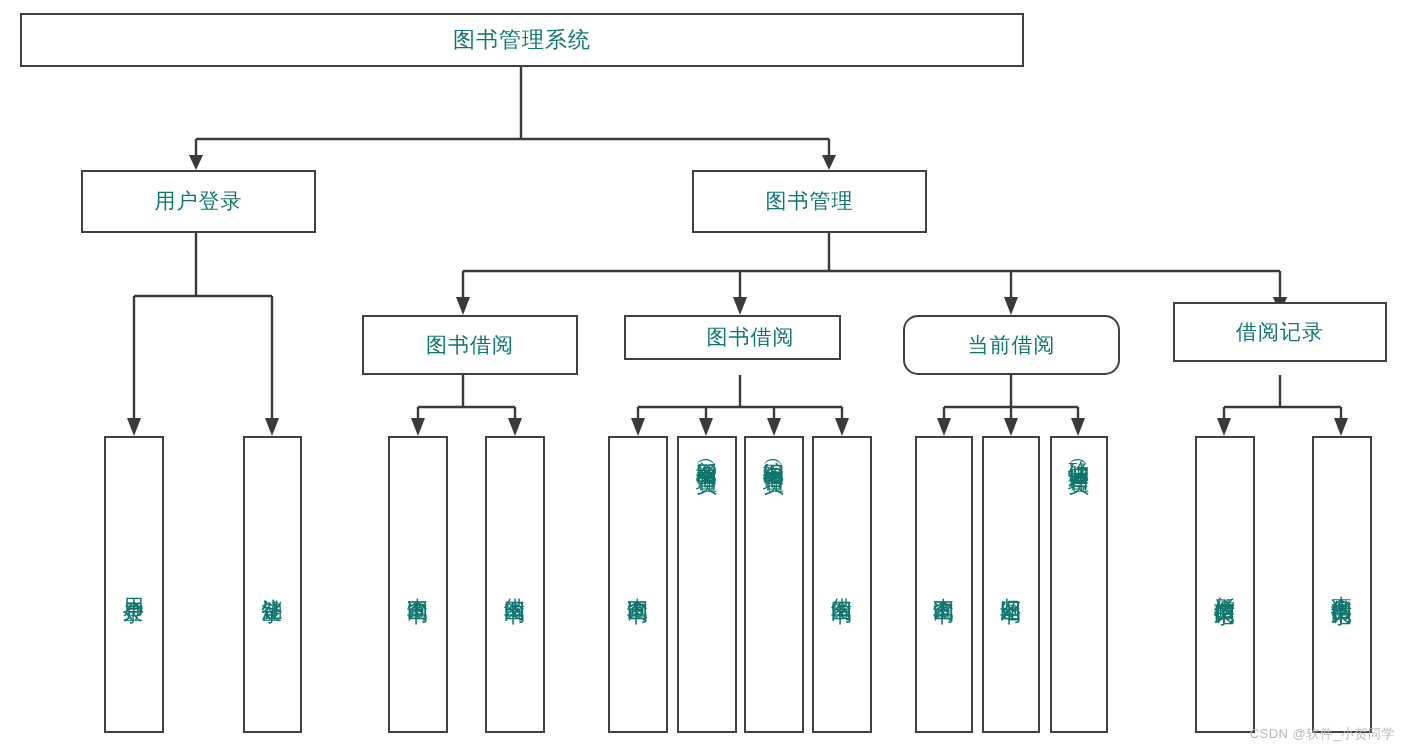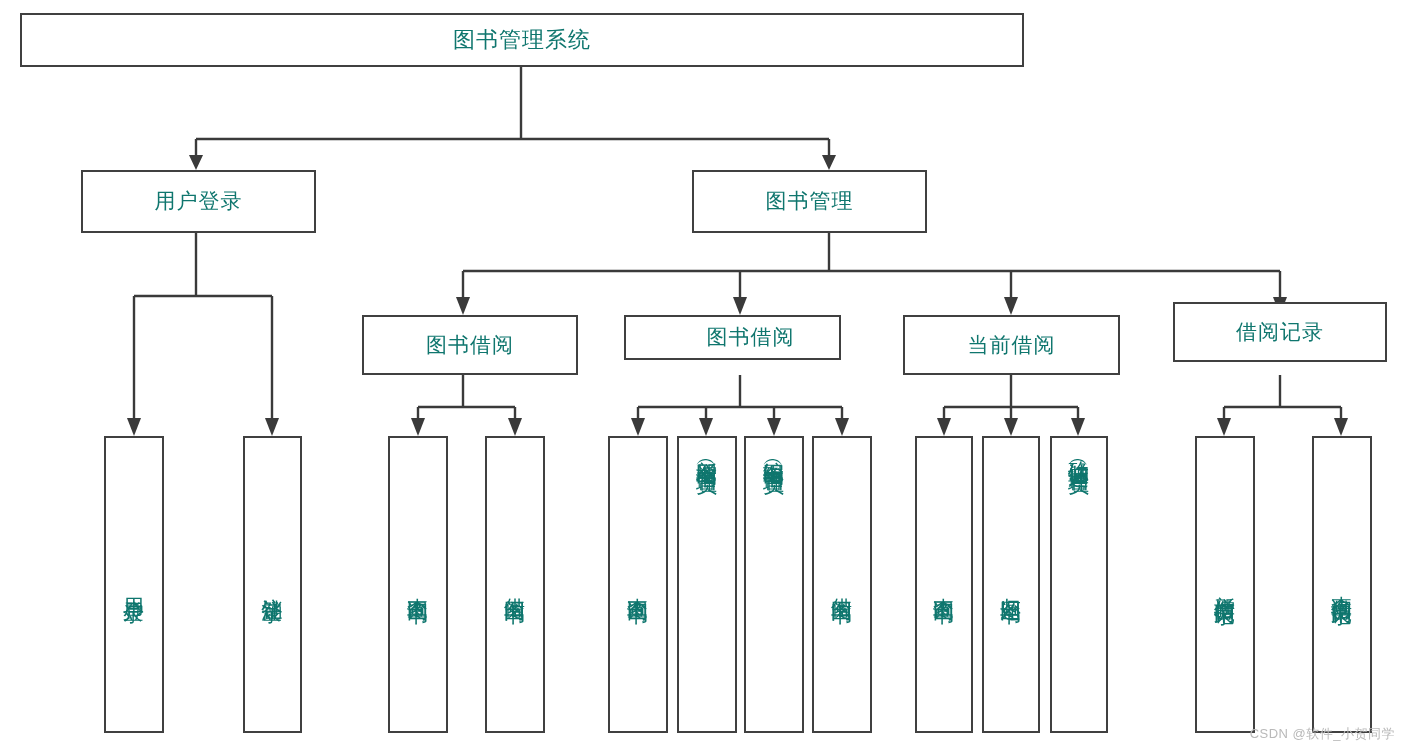--- a/index.html
+++ b/index.html
@@ -150,21 +150,21 @@
   <div class="node h" style="left:692px;top:170px;width:235px;height:63px;">
     <span class="lbl">图书管理</span>
   </div>
 
   <div class="node h" style="left:362px;top:315px;width:216px;height:60px;">
     <span class="lbl">图书借阅</span>
   </div>
   <div class="node h" style="left:624px;top:315px;width:217px;height:45px;padding-left:36px;">
     <span class="lbl">图书借阅</span>
   </div>
-  <div class="node h" style="left:903px;top:315px;width:217px;height:60px;">
+  <div class="node h" style="left:903px;top:315px;width:217px;height:60px;border-radius:15px;">
     <span class="lbl">当前借阅</span>
   </div>
   <div class="node h" style="left:1173px;top:302px;width:214px;height:60px;">
     <span class="lbl">借阅记录</span>
   </div>
 
   <div class="node v mid" style="left:104px;top:436px;width:60px;height:297px;">
     <span class="lbl">用户登录</span>
   </div>
   <div class="node v mid" style="left:243px;top:436px;width:59px;height:297px;">

